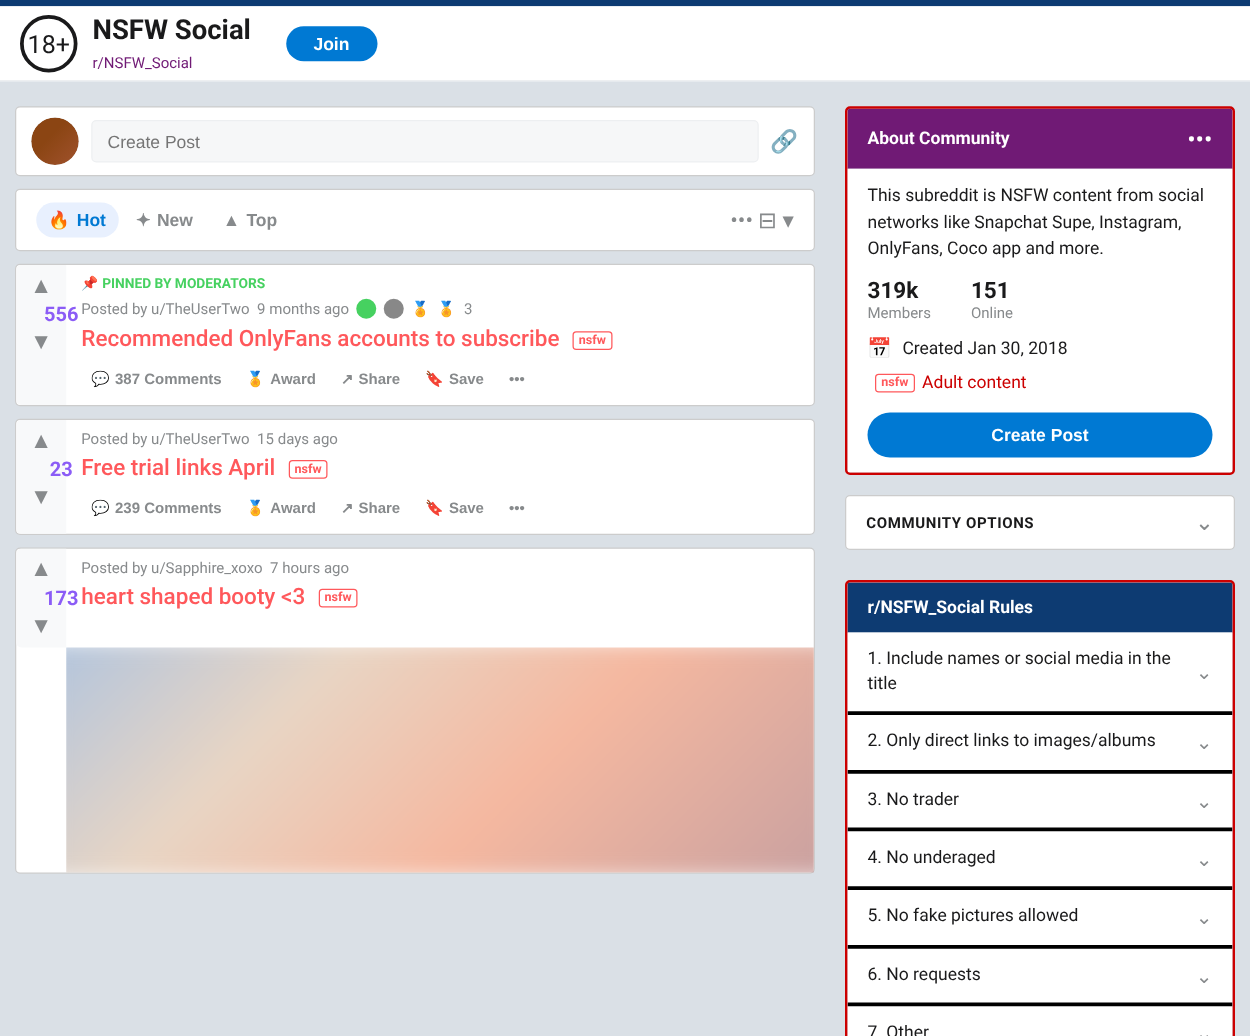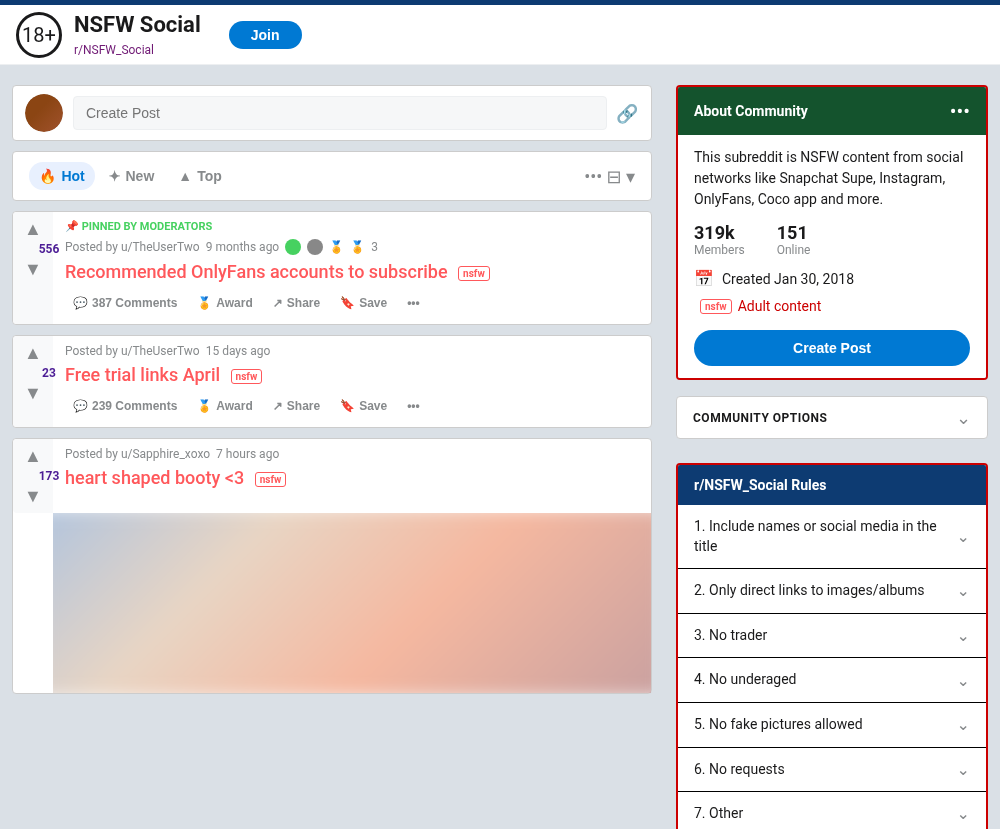--- a/index.html
+++ b/index.html
@@ -33,42 +33,42 @@
     .sort-bar { background: #fff; border: 1px solid #ccc; border-radius: 4px; padding: 10px 16px; display: flex; align-items: center; gap: 4px; margin-bottom: 10px; }
     .sort-btn { display: flex; align-items: center; gap: 5px; padding: 6px 10px; border-radius: 20px; cursor: pointer; font-weight: 700; font-size: 14px; color: #878a8c; border: none; background: none; }
     .sort-btn.active { background: #e8f0fe; color: #0079d3; }
     .sort-dots { margin-left: auto; color: #878a8c; font-size: 18px; cursor: pointer; display: flex; align-items: center; gap: 8px; }
     .view-icon { color: #878a8c; font-size: 18px; cursor: pointer; }
 
     
     .post-card { background: #fff; border: 1px solid #ccc; border-radius: 4px; margin-bottom: 10px; display: flex; }
     .vote-col { width: 40px; background: #f8f9fa; display: flex; flex-direction: column; align-items: center; padding: 8px 4px; gap: 4px; border-radius: 4px 0 0 4px; }
     .vote-arrow { cursor: pointer; color: #878a8c; font-size: 18px; line-height: 1; user-select: none; }
-    .vote-count { font-size: 12px; font-weight: 700; color: #4c1d95; margin-left: 32px; }
+    .vote-count { font-size: 16px; font-weight: 700; color: #8b5cf6; margin-left: 32px; }
     .post-content { flex: 1; padding: 8px 12px; }
     .post-meta { font-size: 12px; color: #878a8c; margin-bottom: 6px; display: flex; align-items: center; gap: 6px; flex-wrap: wrap; }
     .pinned-badge { color: #46d160; font-size: 11px; font-weight: 700; display: flex; align-items: center; gap: 3px; }
     .post-title { font-size: 18px; font-weight: 500; color: #ff585b; margin-bottom: 8px; cursor: pointer; }
     .nsfw-tag { display: inline-block; border: 1px solid #ff585b; color: #ff585b; border-radius: 3px; font-size: 10px; font-weight: 700; padding: 1px 4px; margin-left: 6px; vertical-align: middle; }
     .post-actions { display: flex; align-items: center; gap: 4px; flex-wrap: wrap; }
     .action-btn { display: flex; align-items: center; gap: 4px; padding: 6px 8px; border-radius: 2px; cursor: pointer; font-size: 12px; font-weight: 700; color: #878a8c; border: none; background: none; }
     .meta-icon { width: 16px; height: 16px; border-radius: 50%; display: inline-block; }
     .icon-green { background: #46d160; }
     .icon-gray { background: #888; }
 
     
     .post-image-container { margin: 0 0 0 40px; overflow: hidden; }
     .post-image-blur { width: 100%; height: 180px; background: linear-gradient(135deg, #b0c4de 0%, #e8d5c4 30%, #f5b8a0 60%, #c8a0a0 100%); filter: blur(8px); transform: scale(1.05); }
 
     
     .right-col { width: 312px; flex-shrink: 0; }
 
     
     .about-card { border: 2px solid #cc0000; border-radius: 4px; overflow: hidden; margin-bottom: 16px; }
-    .about-header { background: #14532d; color: #fff; padding: 12px 16px; display: flex; align-items: center; justify-content: space-between; }
+    .about-header { background: #701a75; color: #fff; padding: 12px 16px; display: flex; align-items: center; justify-content: space-between; }
     .about-header-title { font-size: 14px; font-weight: 700; }
     .about-dots { color: #fff; font-size: 20px; cursor: pointer; }
     .about-body { background: #fff; padding: 12px 16px; }
     .about-description { font-size: 14px; color: #1a1a1b; line-height: 1.5; margin-bottom: 12px; }
     .about-stats { display: flex; gap: 32px; margin-bottom: 12px; }
     .stat-item { }
     .stat-number { font-size: 18px; font-weight: 700; color: #1a1a1b; }
     .stat-label { font-size: 12px; color: #878a8c; }
     .about-created { display: flex; align-items: center; gap: 8px; font-size: 14px; color: #1a1a1b; margin-bottom: 10px; }
     .calendar-icon { color: #878a8c; font-size: 16px; }
@@ -78,21 +78,21 @@
     
     .options-card { background: #ffffff; border: 1px solid #ccc; border-radius: 4px; padding: 10px 16px; display: flex; align-items: center; justify-content: space-between; margin-bottom: 16px; cursor: pointer; }
     .options-label { font-size: 12px; font-weight: 700; color: #1a1a1b; letter-spacing: 0.5px; }
     .chevron { color: #878a8c; font-size: 18px; }
 
     
     .rules-card { border: 2px solid #cc0000; border-radius: 4px; overflow: hidden; margin-top: 24px; }
     .rules-header { background: #0d3b72; color: #fff; padding: 12px 16px; }
     .rules-header-title { font-size: 14px; font-weight: 700; }
     .rules-body { background: #fff; }
-    .rule-item { display: flex; align-items: center; justify-content: space-between; padding: 12px 16px; border-bottom: 1px solid #000000; cursor: pointer; }
+    .rule-item { display: flex; align-items: center; justify-content: space-between; padding: 12px 16px; border-bottom: 3px solid #000000; cursor: pointer; }
     .rule-item:last-child { border-bottom: none; }
     .rule-text { font-size: 14px; color: #1a1a1b; line-height: 1.4; }
     .rule-chevron { color: #878a8c; font-size: 16px; flex-shrink: 0; margin-left: 8px; }
 
     .hot-icon { color: #ff4500; }
   </style>
 </head>
 <body>
 
 <div class="accent-bar"></div>

